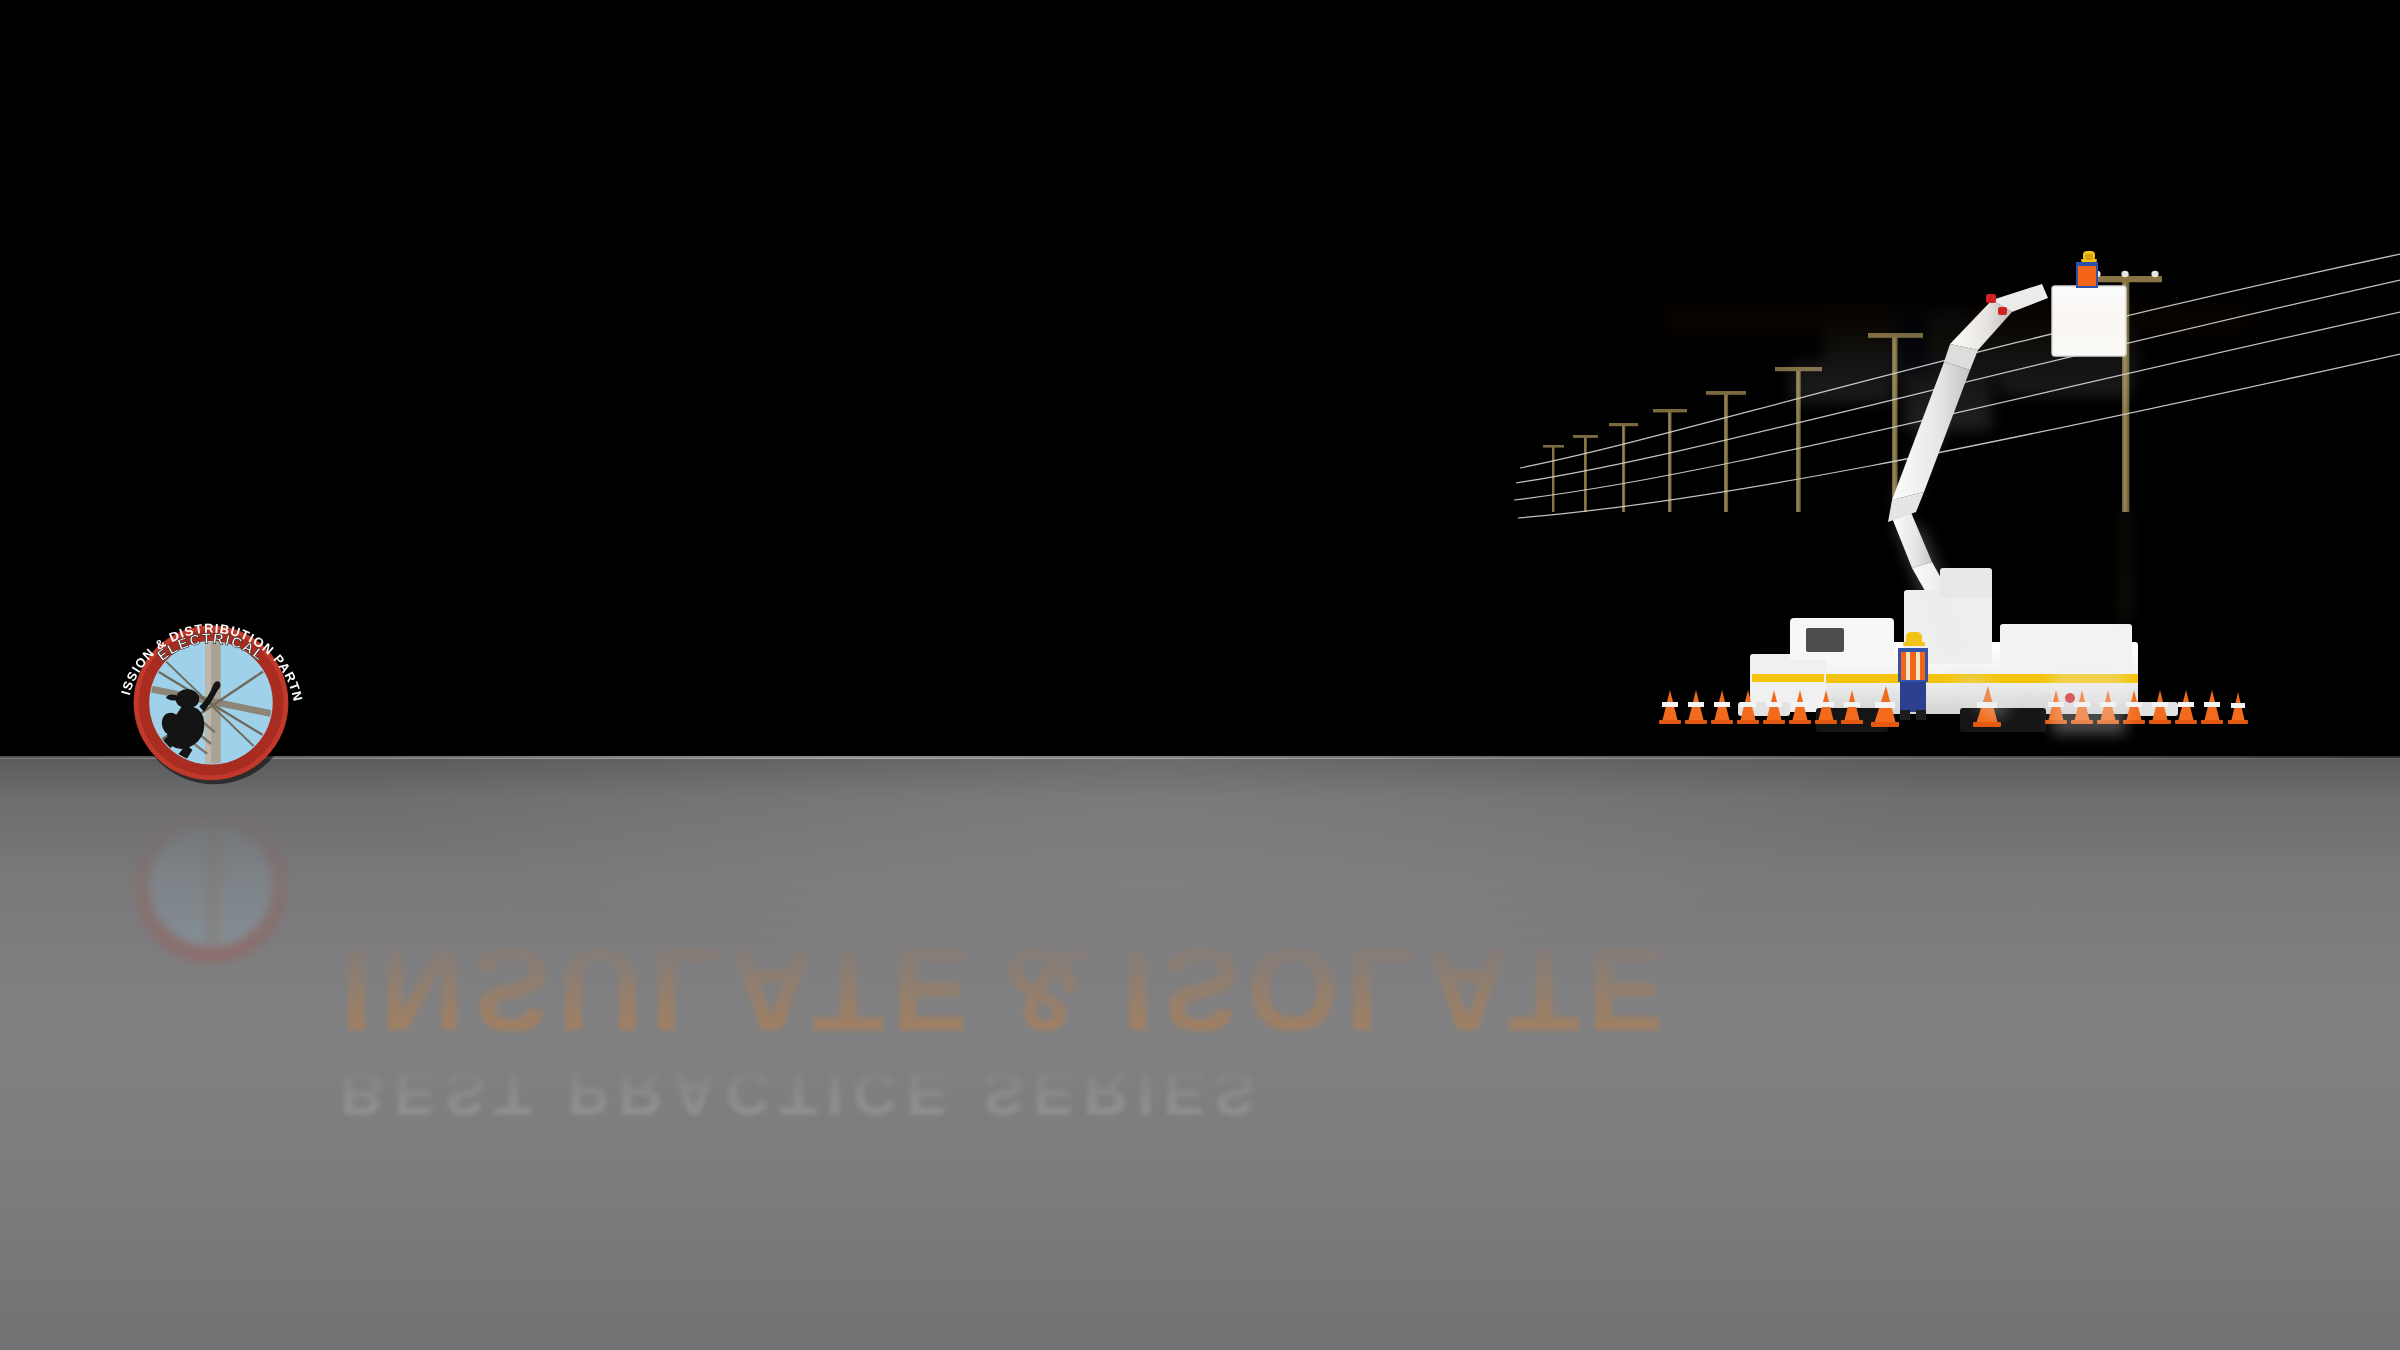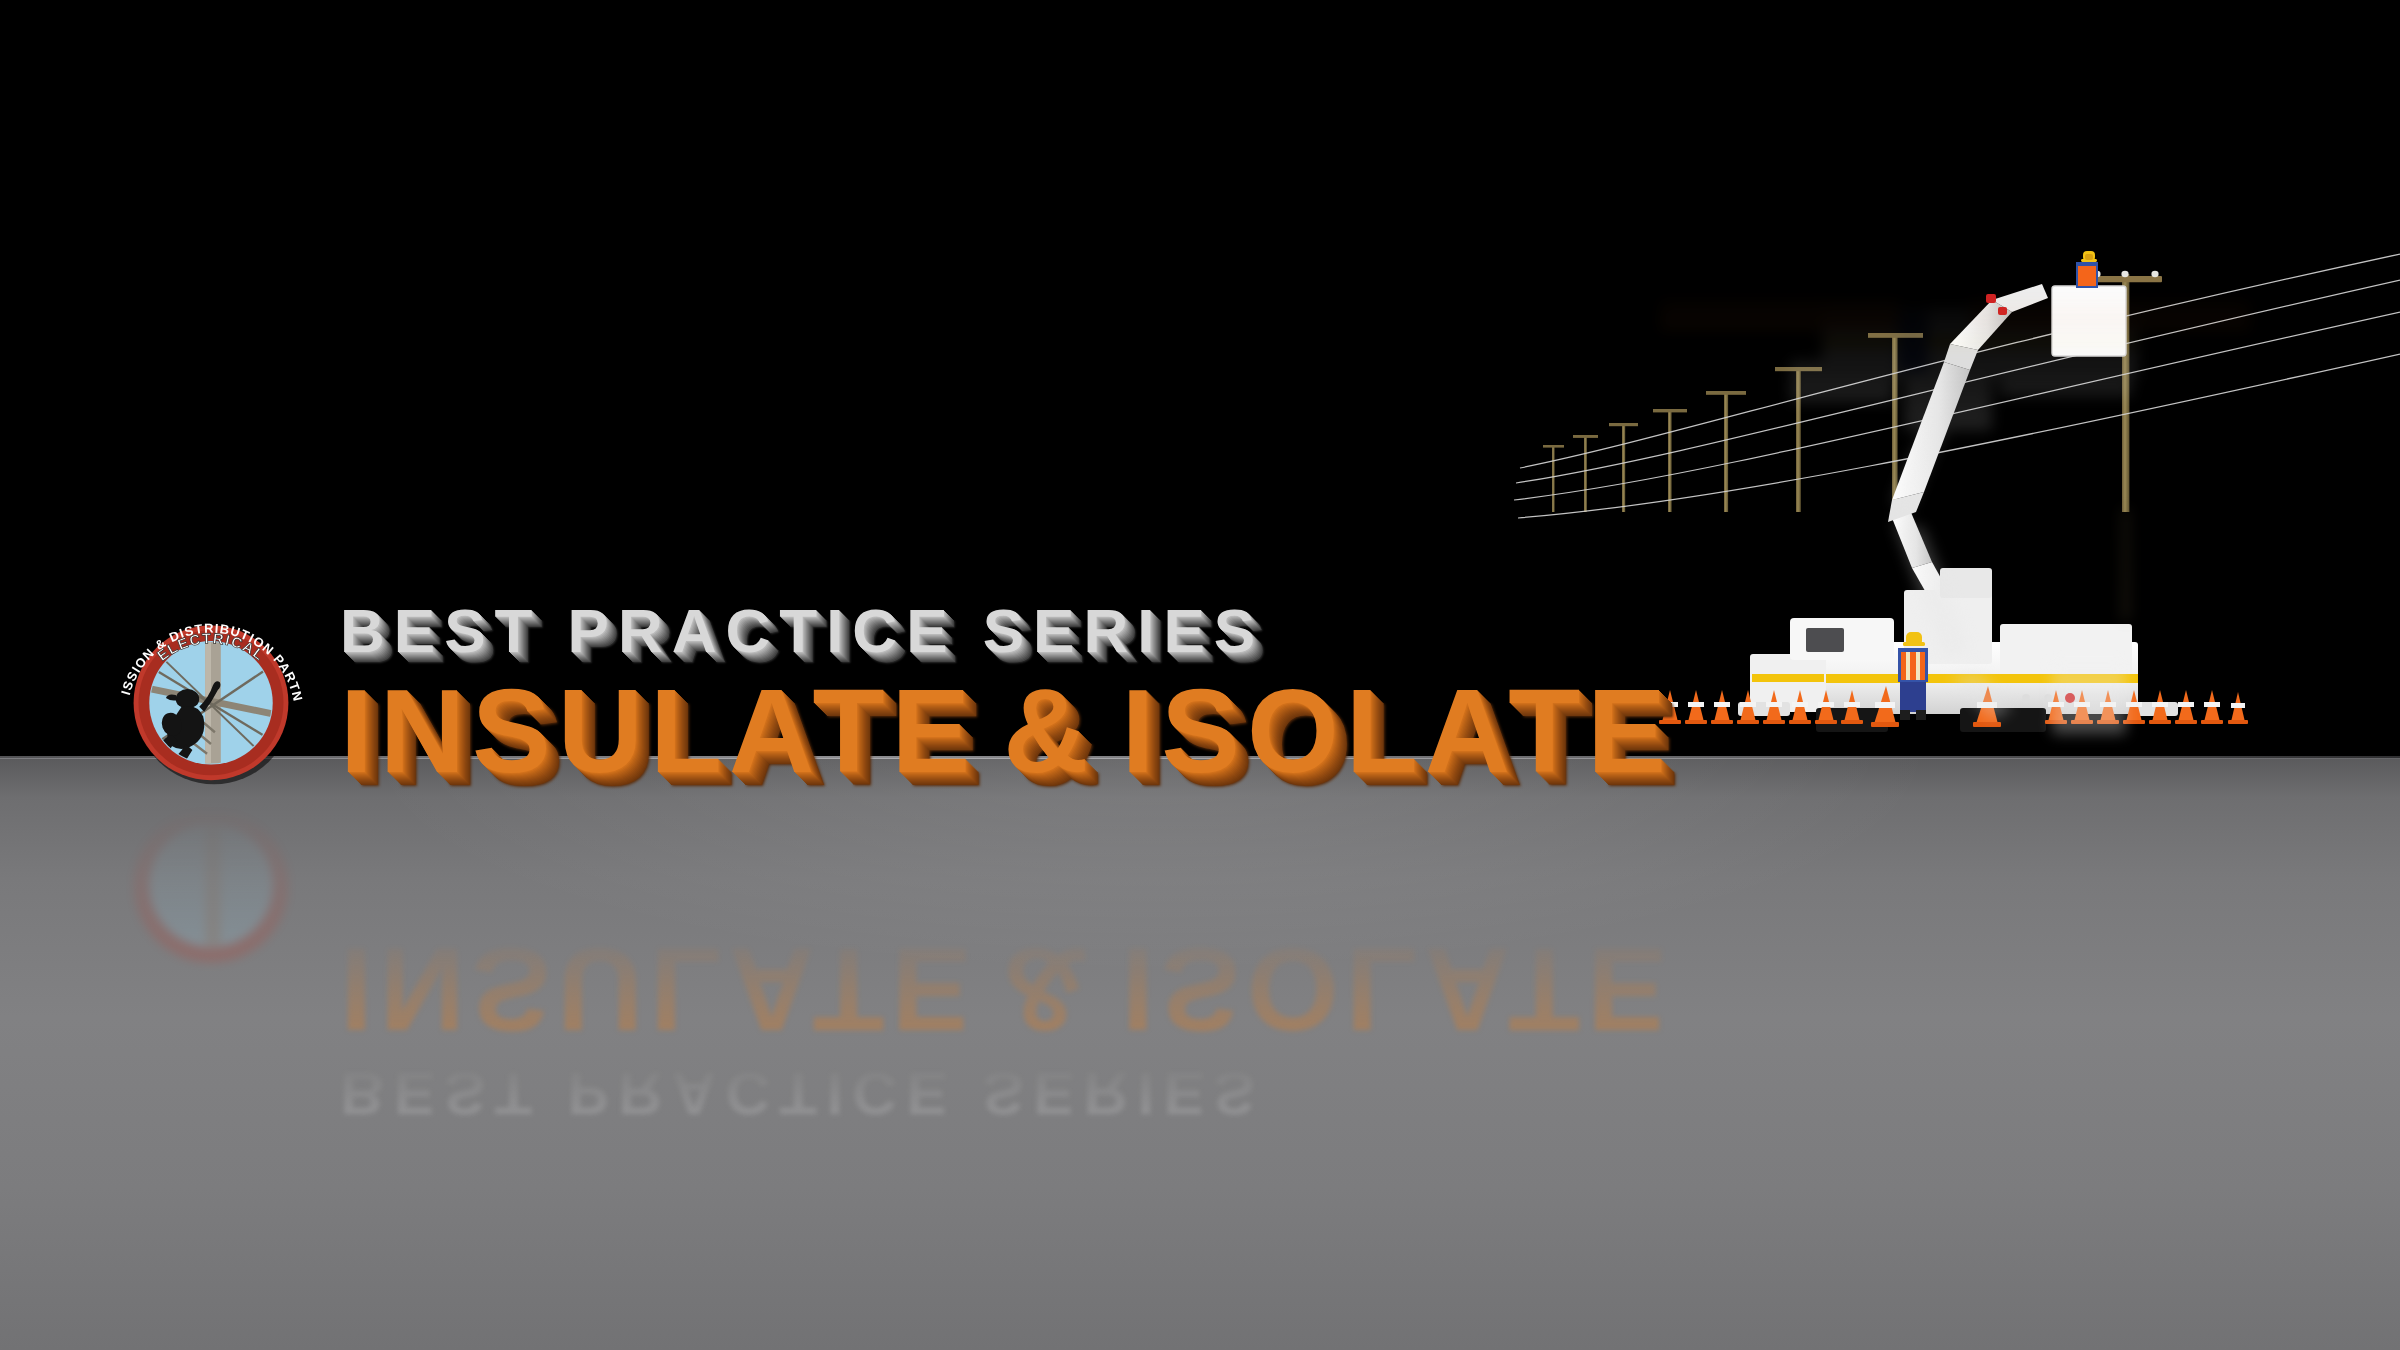--- a/index.html
+++ b/index.html
@@ -382,20 +382,14 @@
     </svg>
   </div>
 
   <div class="refl-shift">
     <div class="refl-main">
       <span>INSULATE</span><span class="amp">&amp;</span><span>ISOLATE</span>
     </div>
     <div class="refl-sub">BEST PRACTICE SERIES</div>
   </div>
 
-  <div class="titlewrap">
-    <div class="line-sub">BEST PRACTICE SERIES</div>
-    <div class="line-main">
-      <span>INSULATE</span><span class="amp">&amp;</span><span>ISOLATE</span>
-    </div>
-  </div>
 
 </div>
 
 </body></html>

